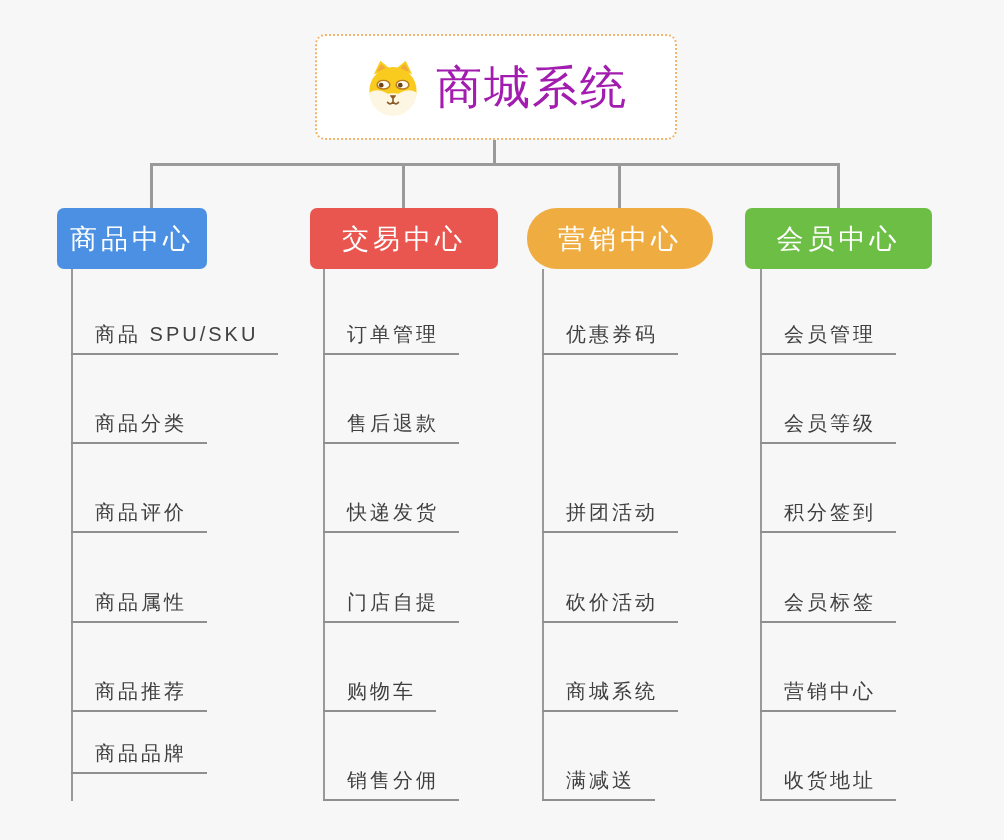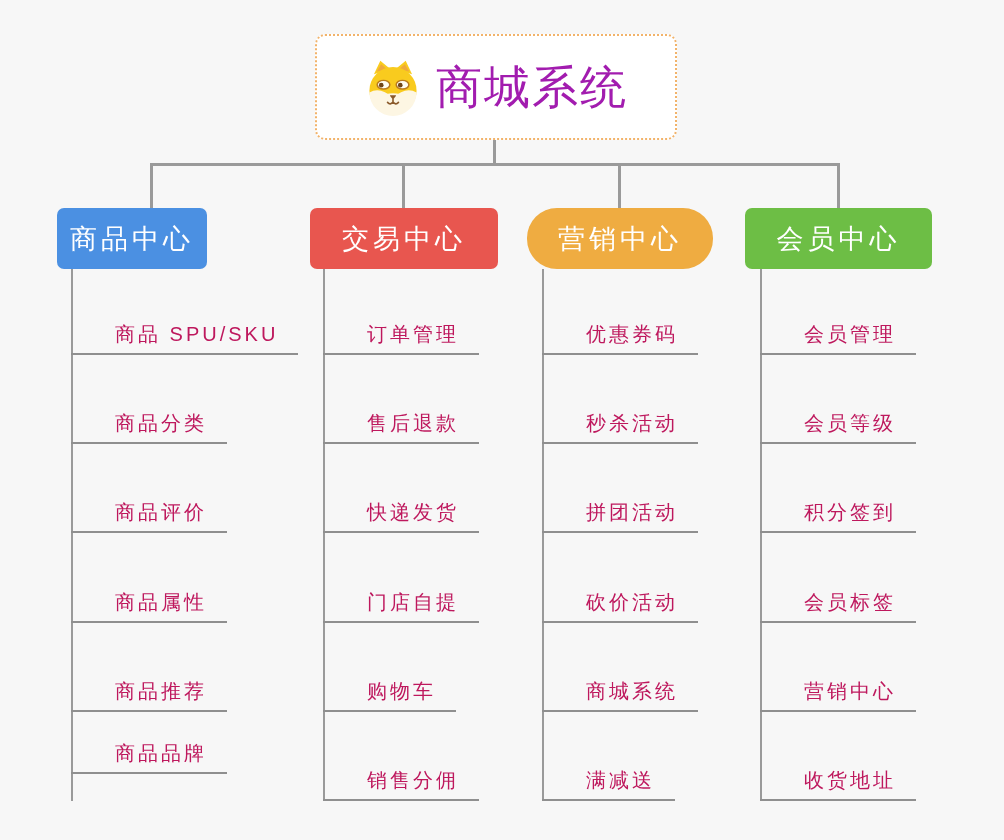--- a/index.html
+++ b/index.html
@@ -34,23 +34,23 @@
   }
   .branch-1{left:57px;width:150px;}
   .branch-2{left:310px;width:188px;}
   .branch-3{left:527px;width:186px;}
   .branch-4{left:745px;width:187px;}
 
   
   .rail{position:absolute;top:269px;height:532px;width:2px;background:#9A9A9A;}
   .leaf{
     position:absolute;white-space:nowrap;
-    padding:0 20px 6px 44px;
+    padding:0 20px 6px 24px;
     border-bottom:2px solid #8F8F8F;
-    font-size:20px;letter-spacing:3px;line-height:26px;color:#be185d;
+    font-size:20px;letter-spacing:3px;line-height:26px;color:#404040;
   }
 </style>
 </head>
 <body>
 
 <div class="canvas">
 
   <div class="line" style="left:493px;top:140px;width:3px;height:24px;"></div>
   <div class="line" style="left:150px;top:163px;width:690px;height:3px;"></div>
   <div class="line" style="left:150px;top:164px;width:3px;height:45px;"></div>
@@ -103,21 +103,20 @@
   <div class="leaf" style="left:71px;top:740px;text-align:right;">商品品牌</div>
 
   <div class="leaf" style="left:323px;top:321px;">订单管理</div>
   <div class="leaf" style="left:323px;top:410px;">售后退款</div>
   <div class="leaf" style="left:323px;top:499px;">快递发货</div>
   <div class="leaf" style="left:323px;top:589px;">门店自提</div>
   <div class="leaf" style="left:323px;top:678px;">购物车</div>
   <div class="leaf" style="left:323px;top:767px;">销售分佣</div>
 
   <div class="leaf" style="left:542px;top:321px;">优惠券码</div>
-  <div class="leaf" style="left:542px;top:410px;">秒杀活动</div>
   <div class="leaf" style="left:542px;top:499px;">拼团活动</div>
   <div class="leaf" style="left:542px;top:589px;">砍价活动</div>
   <div class="leaf" style="left:542px;top:678px;">商城系统</div>
   <div class="leaf" style="left:542px;top:767px;">满减送</div>
 
   <div class="leaf" style="left:760px;top:321px;">会员管理</div>
   <div class="leaf" style="left:760px;top:499px;">积分签到</div>
   <div class="leaf" style="left:760px;top:410px;">会员等级</div>
   <div class="leaf" style="left:760px;top:589px;">会员标签</div>
   <div class="leaf" style="left:760px;top:678px;">营销中心</div>

